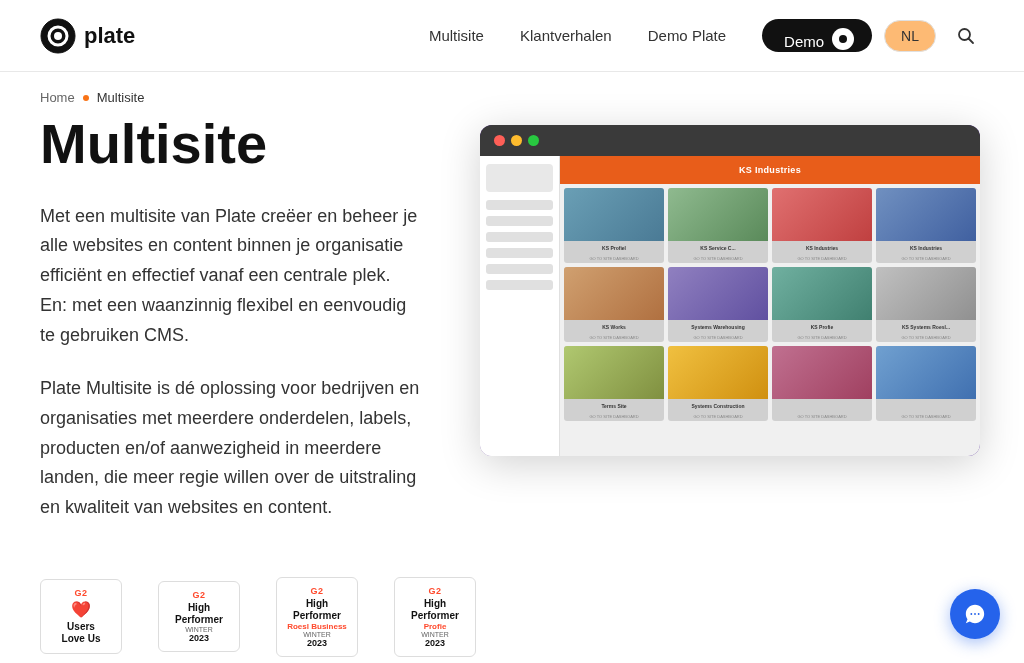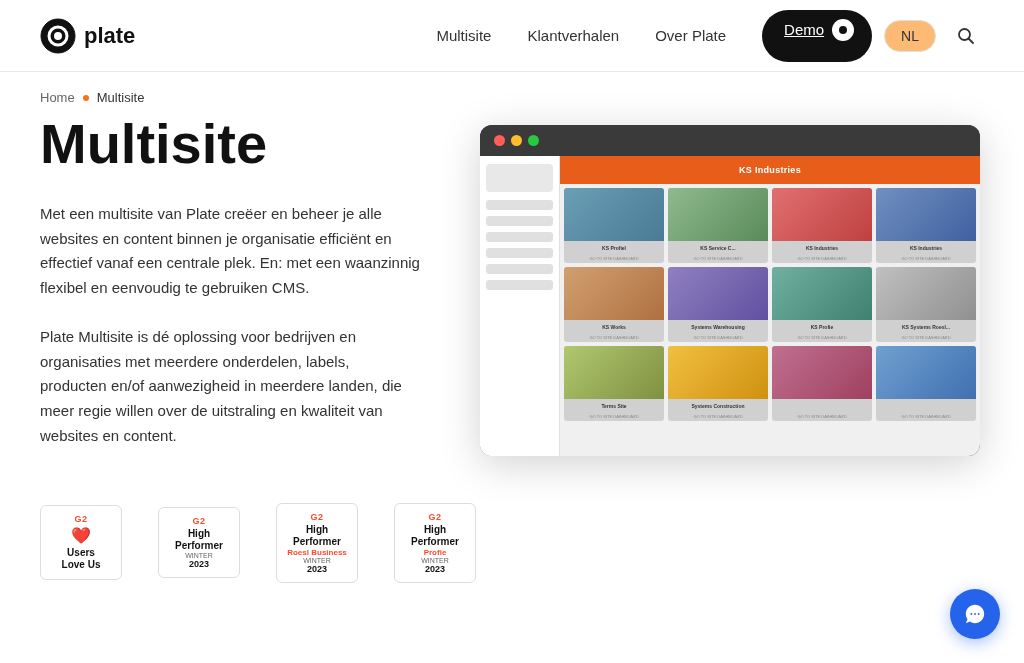--- a/index.html
+++ b/index.html
@@ -48,31 +48,30 @@
       text-decoration: none;
       cursor: pointer;
     }
     .nav-actions {
       display: flex;
       align-items: center;
       gap: 12px;
     }
     .demo-btn {
       display: flex;
-      align-items: center;
+      align-items: flex-end;
       gap: 8px;
       background: #111;
       color: #fff;
       border: none;
       border-radius: 50px;
-      padding: 9px 18px 21px 22px;
+      padding: 9px 18px 2px 22px;
       font-size: 15px;
       font-weight: 500;
       cursor: pointer;
-      text-decoration: underline;
     }
     .demo-toggle {
       width: 22px;
       height: 22px;
       background: #fff;
       border-radius: 50%;
       display: flex;
       align-items: center;
       justify-content: center;
     }
@@ -133,21 +132,21 @@
       max-width: 380px;
     }
     .page-title {
       font-size: 56px;
       font-weight: 800;
       color: #111;
       line-height: 1.05;
       margin-bottom: 28px;
     }
     .body-text {
-      font-size: 15px;
+      font-size: 18px;
       line-height: 1.65;
       color: #333;
       margin-bottom: 24px;
     }
 
     
     .right-col {
       flex: 1;
       padding-top: 10px;
     }
@@ -347,21 +346,21 @@
     <svg class="logo-icon" viewBox="0 0 36 36" fill="none" xmlns="http://www.w3.org/2000/svg">
       <circle cx="18" cy="18" r="17" fill="#111" stroke="#111" stroke-width="1"></circle>
       <circle cx="18" cy="18" r="9" fill="none" stroke="#fff" stroke-width="3"></circle>
       <circle cx="18" cy="18" r="4" fill="#fff"></circle>
     </svg>
     <span class="logo-text">plate</span>
   </div>
   <div class="nav-links">
     <a class="nav-link">Multisite</a>
     <a class="nav-link">Klantverhalen</a>
-    <a class="nav-link">Over Plate</a>
+    <a class="nav-link">Demo Plate</a>
   </div>
   <div class="nav-actions">
     <button class="demo-btn">
       <span>Demo</span>
       <div class="demo-toggle">
         <div class="demo-toggle-inner"></div>
       </div>
     </button>
     <button class="lang-btn">NL</button>
     <button class="search-btn">

